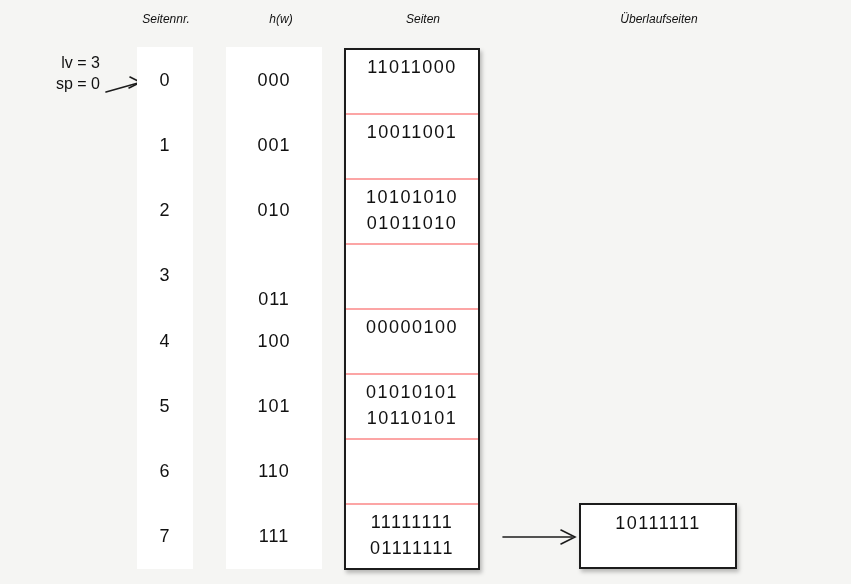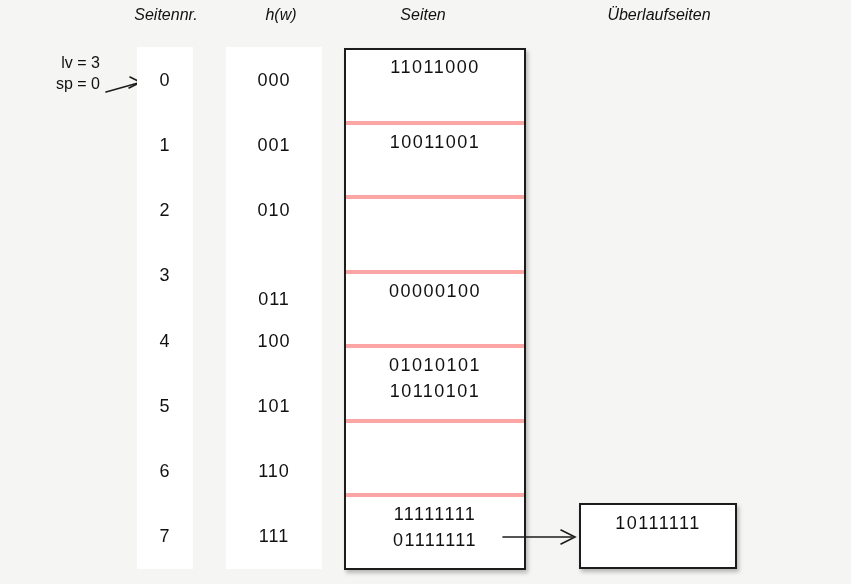--- a/index.html
+++ b/index.html
@@ -7,24 +7,24 @@
     position: relative;
     width: 851px;
     height: 584px;
     background: #f5f5f3;
     font-family: "Liberation Sans", sans-serif;
     color: #111;
     overflow: hidden;
   }
   .hdr {
     position: absolute;
-    top: 6px;
+    top: 12px;
     transform: translateX(-50%);
     font-style: italic;
-    font-size: 16px;
+    font-size: 12px;
     font-weight: 500;
     white-space: nowrap;
   }
   .annotation {
     position: absolute;
     left: 28px;
     top: 52px;
     width: 72px;
     text-align: right;
     font-size: 16px;
@@ -45,32 +45,32 @@
     width: 100%;
     text-align: center;
     transform: translateY(-50%);
     font-size: 18px;
     letter-spacing: 1px;
   }
   .bucket-col {
     position: absolute;
     left: 344px;
     top: 48px;
-    width: 182px;
+    width: 136px;
     height: 522px;
     background: #ffffff;
     border: 2px solid #1c1c1c;
     box-sizing: border-box;
     display: flex;
     flex-direction: column;
     box-shadow: 2px 3px 4px rgba(0,0,0,0.25);
   }
   .cell {
     flex: 1;
-    border-top: 4px solid #fca5a5;
+    border-top: 2px solid #fca5a5;
     padding-top: 4px;
     text-align: center;
     overflow: hidden;
   }
   .cell:first-child { border-top: none; }
   .entry {
     font-size: 18px;
     line-height: 26px;
     letter-spacing: 1.5px;
     white-space: nowrap;
@@ -138,20 +138,24 @@
       <div class="row-label" style="top: 489.4px;">111</div>
     </div>
 
   <div class="bucket-col" id="seiten-box">
       <div class="cell">
         <div class="entry">11011000</div>
       </div>
       <div class="cell">
         <div class="entry">10011001</div>
       </div>
+      <div class="cell">
+        <div class="entry">10101010</div>
+        <div class="entry">01011010</div>
+      </div>
       <div class="cell"></div>
       <div class="cell">
         <div class="entry">00000100</div>
       </div>
       <div class="cell">
         <div class="entry">01010101</div>
         <div class="entry">10110101</div>
       </div>
       <div class="cell"></div>
       <div class="cell">

